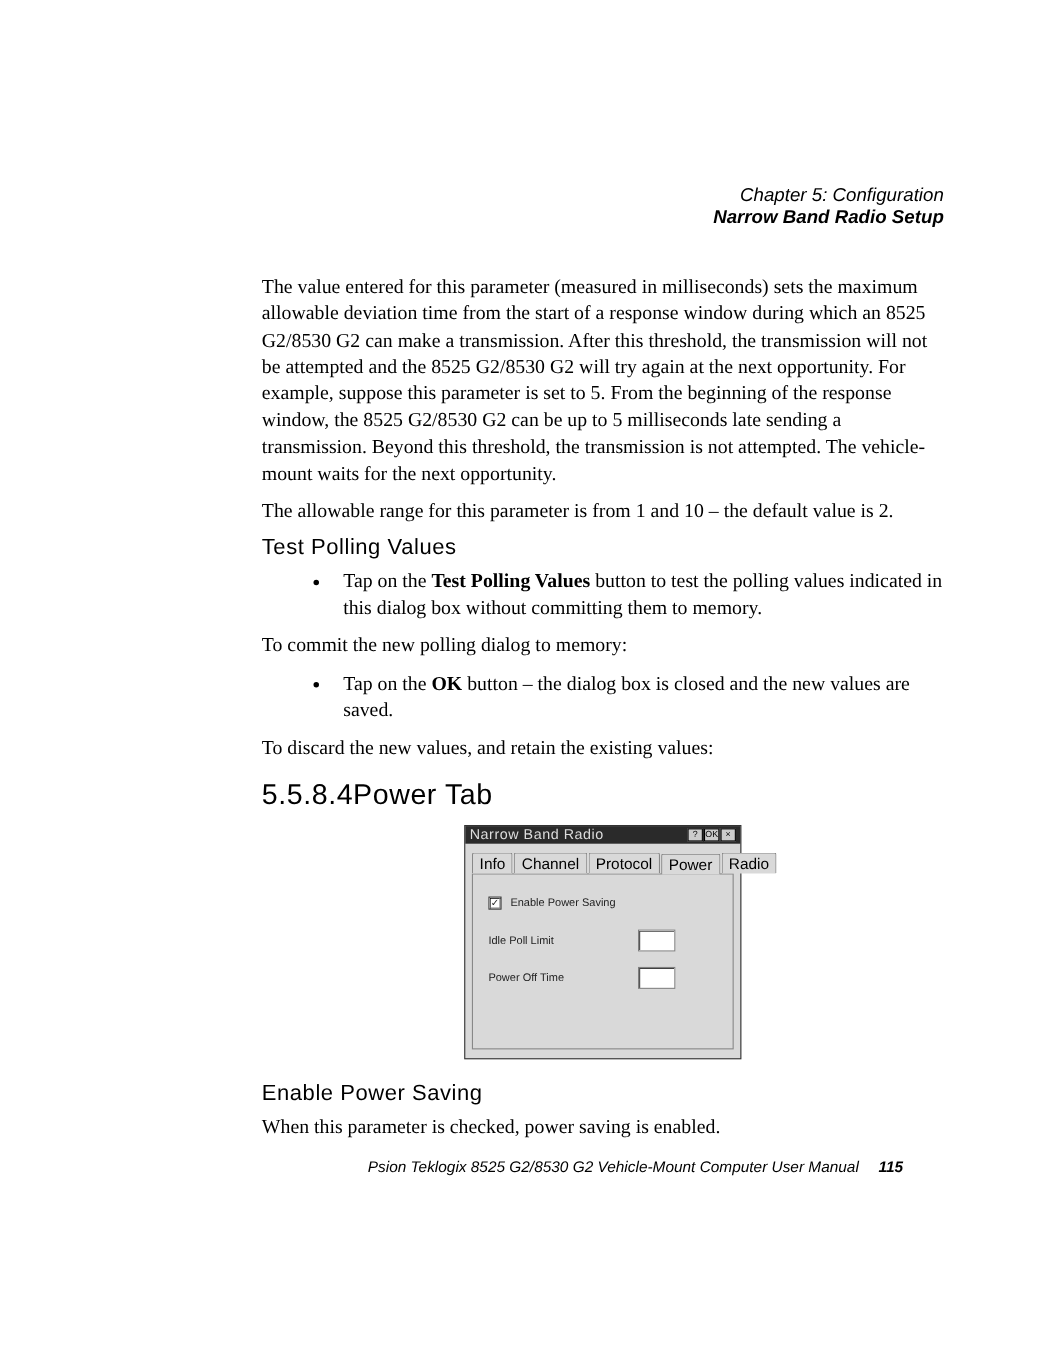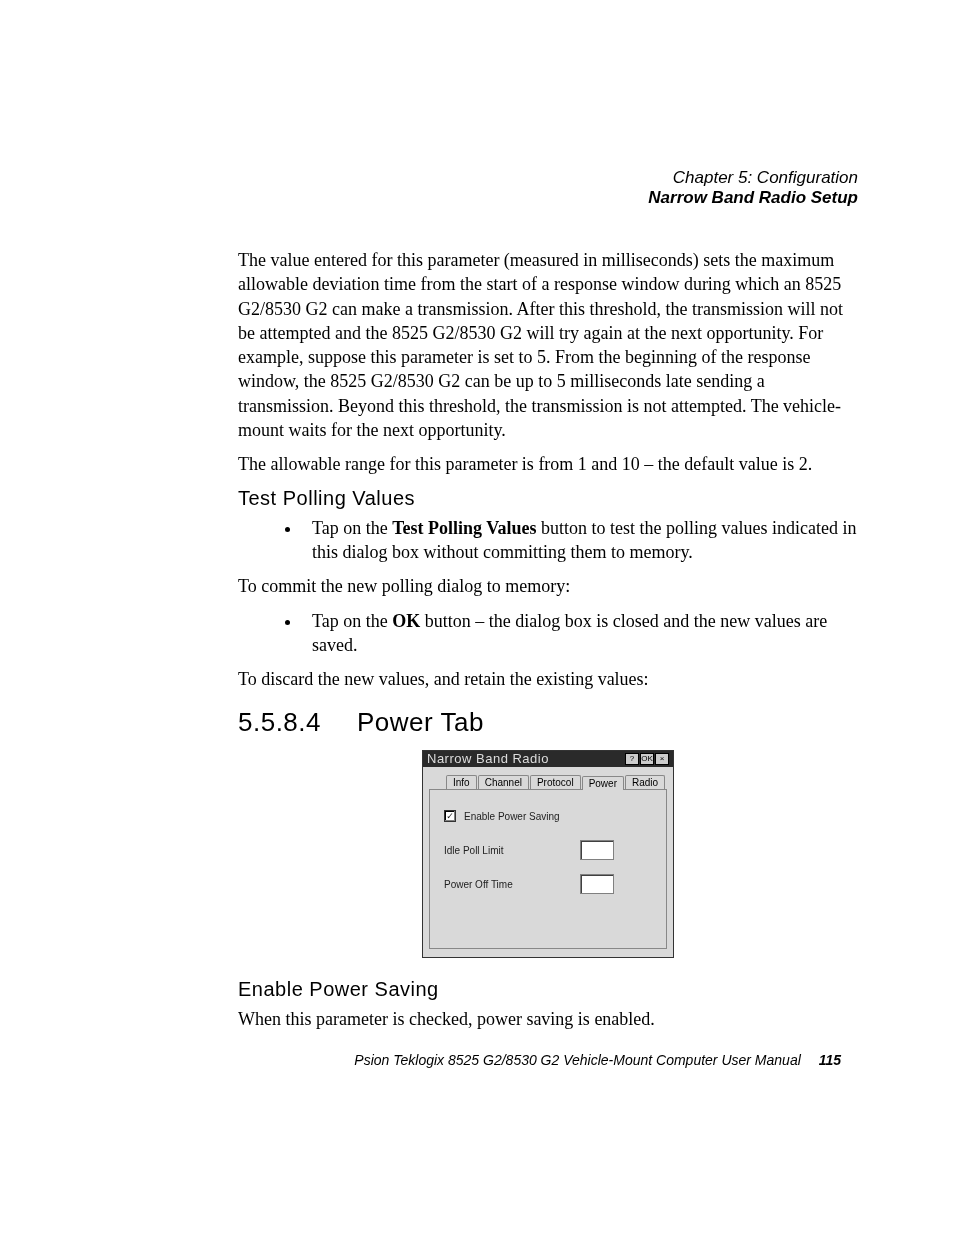--- a/index.html
+++ b/index.html
@@ -51,21 +51,20 @@
       margin-bottom: 10px;
     }
     .bullet-list li {
       font-size: 18px;
       line-height: 1.35;
       padding-left: 10px;
       margin-bottom: 4px;
     }
     .h2-row {
       display: flex;
-      gap: 36px;
       font-family: Arial, "Helvetica Narrow", Helvetica, sans-serif;
       font-stretch: condensed;
       letter-spacing: 0.5px;
       font-size: 26px;
       margin-top: 16px;
       margin-bottom: 12px;
     }
     .dlg-wrap {
       display: flex;
       justify-content: center;
@@ -103,23 +102,23 @@
       background: #ccc;
       border: 1px solid #000;
       font-size: 8px;
       line-height: 10px;
       text-align: center;
       color: #000;
       margin-left: 1px;
     }
     .tab-strip {
       display: flex;
-      padding: 8px 6px 0 23px;
+      padding: 8px 6px 0 6px;
       gap: 1px;
-      font-size: 10px;
+      font-size: 14px;
       align-items: flex-end;
     }
     .tab {
       border: 1px solid #888;
       border-bottom: none;
       padding: 1px 6px;
       background: #d9d9d9;
       border-radius: 2px 2px 0 0;
     }
     .tab.active {
@@ -170,21 +169,21 @@
     .txt {
       width: 34px;
       height: 20px;
       background: #fff;
       border: 1px solid #808080;
       box-shadow: inset 1px 1px 0 #404040, inset -1px -1px 0 #fff;
     }
     .footer {
       position: absolute;
       top: 1052px;
-      left: 221px;
+      left: 201px;
       width: 620px;
       text-align: right;
       font-family: Arial, Helvetica, sans-serif;
       font-style: italic;
       font-size: 14px;
     }
     .footer .page-num {
       font-weight: bold;
       font-style: italic;
       margin-left: 14px;

